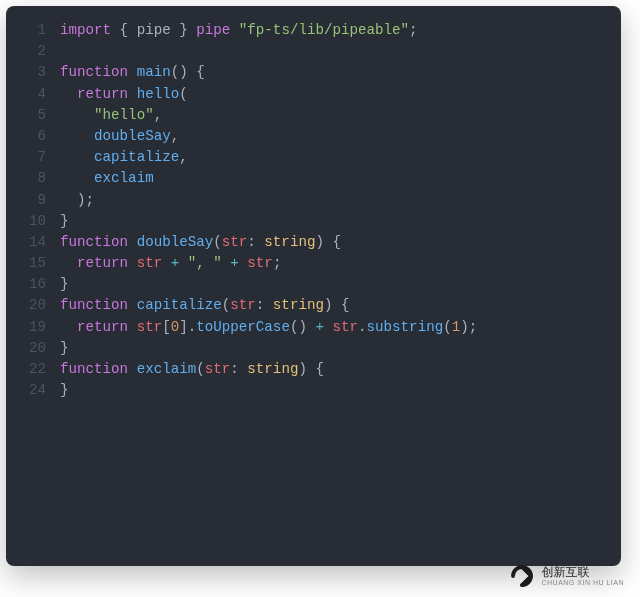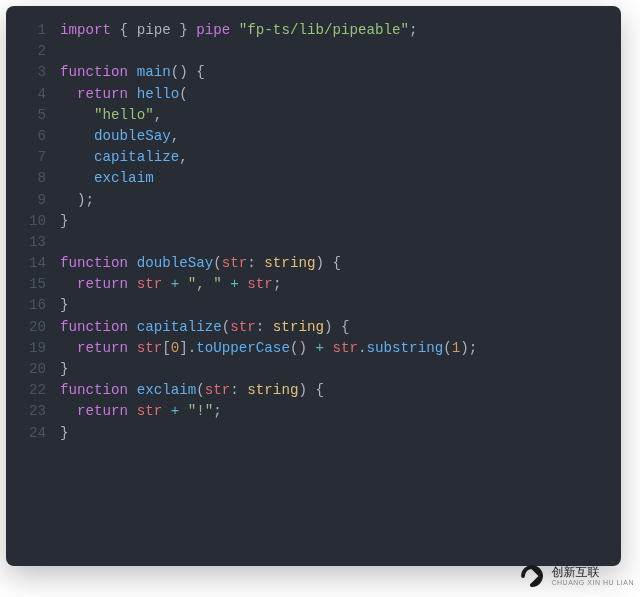--- a/index.html
+++ b/index.html
@@ -47,21 +47,21 @@
   .ptn  { color: #abb2bf; }   
   .id   { color: #e06c75; }   
   .prm  { color: #e5c07b; }   
   .num  { color: #d19a66; }   
   .cons { color: #e5c07b; }   
   .cmt  { color: #7f848e; font-style: italic; }
   .op   { color: #56b6c2; }   
 
   .watermark {
     position: absolute;
-    right: 6px;
+    right: 16px;
     bottom: 6px;
     display: flex;
     align-items: center;
     gap: 4px;
     font-family: sans-serif;
   }
   .watermark .logo {
     width: 30px;
     height: 30px;
     position: relative;
@@ -85,29 +85,27 @@
     <div class="line"><span class="ln">1</span><span class="code"><span class="kw">import </span><span class="ptn">{ pipe } </span><span class="kw">pipe </span><span class="str">"fp-ts/lib/pipeable"</span><span class="ptn">;</span></span></div>
     <div class="line"><span class="ln">2</span><span class="code"></span></div>
     <div class="line"><span class="ln">3</span><span class="code"><span class="kw">function </span><span class="fn">main</span><span class="ptn">() {</span></span></div>
     <div class="line"><span class="ln">4</span><span class="code"><span class="ptn">  </span><span class="kw">return </span><span class="fn">hello</span><span class="ptn">(</span></span></div>
     <div class="line"><span class="ln">5</span><span class="code"><span class="ptn">    </span><span class="str">"hello"</span><span class="ptn">,</span></span></div>
     <div class="line"><span class="ln">6</span><span class="code"><span class="ptn">    </span><span class="fn">doubleSay</span><span class="ptn">,</span></span></div>
     <div class="line"><span class="ln">7</span><span class="code"><span class="ptn">    </span><span class="fn">capitalize</span><span class="ptn">,</span></span></div>
     <div class="line"><span class="ln">8</span><span class="code"><span class="ptn">    </span><span class="fn">exclaim</span></span></div>
     <div class="line"><span class="ln">9</span><span class="code"><span class="ptn">  );</span></span></div>
     <div class="line"><span class="ln">10</span><span class="code"><span class="ptn">}</span></span></div>
-    <div class="line"><span class="ln">13</span><span class="code"></span></div>
     <div class="line"><span class="ln">14</span><span class="code"><span class="kw">function </span><span class="fn">doubleSay</span><span class="ptn">(</span><span class="id">str</span><span class="ptn">: </span><span class="prm">string</span><span class="ptn">) {</span></span></div>
     <div class="line"><span class="ln">15</span><span class="code"><span class="ptn">  </span><span class="kw">return </span><span class="id">str</span><span class="ptn"> </span><span class="op">+</span><span class="ptn"> </span><span class="str">", "</span><span class="ptn"> </span><span class="op">+</span><span class="ptn"> </span><span class="id">str</span><span class="ptn">;</span></span></div>
     <div class="line"><span class="ln">16</span><span class="code"><span class="ptn">}</span></span></div>
     <div class="line"><span class="ln">20</span><span class="code"><span class="kw">function </span><span class="fn">capitalize</span><span class="ptn">(</span><span class="id">str</span><span class="ptn">: </span><span class="prm">string</span><span class="ptn">) {</span></span></div>
     <div class="line"><span class="ln">19</span><span class="code"><span class="ptn">  </span><span class="kw">return </span><span class="id">str</span><span class="ptn">[</span><span class="num">0</span><span class="ptn">].</span><span class="fn">toUpperCase</span><span class="ptn">() </span><span class="op">+</span><span class="ptn"> </span><span class="id">str</span><span class="ptn">.</span><span class="fn">substring</span><span class="ptn">(</span><span class="num">1</span><span class="ptn">);</span></span></div>
     <div class="line"><span class="ln">20</span><span class="code"><span class="ptn">}</span></span></div>
     <div class="line"><span class="ln">22</span><span class="code"><span class="kw">function </span><span class="fn">exclaim</span><span class="ptn">(</span><span class="id">str</span><span class="ptn">: </span><span class="prm">string</span><span class="ptn">) {</span></span></div>
-    <div class="line"><span class="ln">23</span><span class="code"><span class="ptn">  </span><span class="kw">return </span><span class="id">str</span><span class="ptn"> </span><span class="op">+</span><span class="ptn"> </span><span class="str">"!"</span><span class="ptn">;</span></span></div>
     <div class="line"><span class="ln">24</span><span class="code"><span class="ptn">}</span></span></div>
   </div>
 
 <div class="watermark">
   <div class="logo">
     <svg viewBox="0 0 40 40">
       <path d="M8 20 A12 12 0 1 1 20 32" fill="none" stroke="#1a1a1a" stroke-width="5" stroke-linecap="round"></path>
       <path d="M20 8 L32 20 L20 32" fill="none" stroke="#1a1a1a" stroke-width="5" stroke-linecap="round" stroke-linejoin="round"></path>
     </svg>
   </div>

